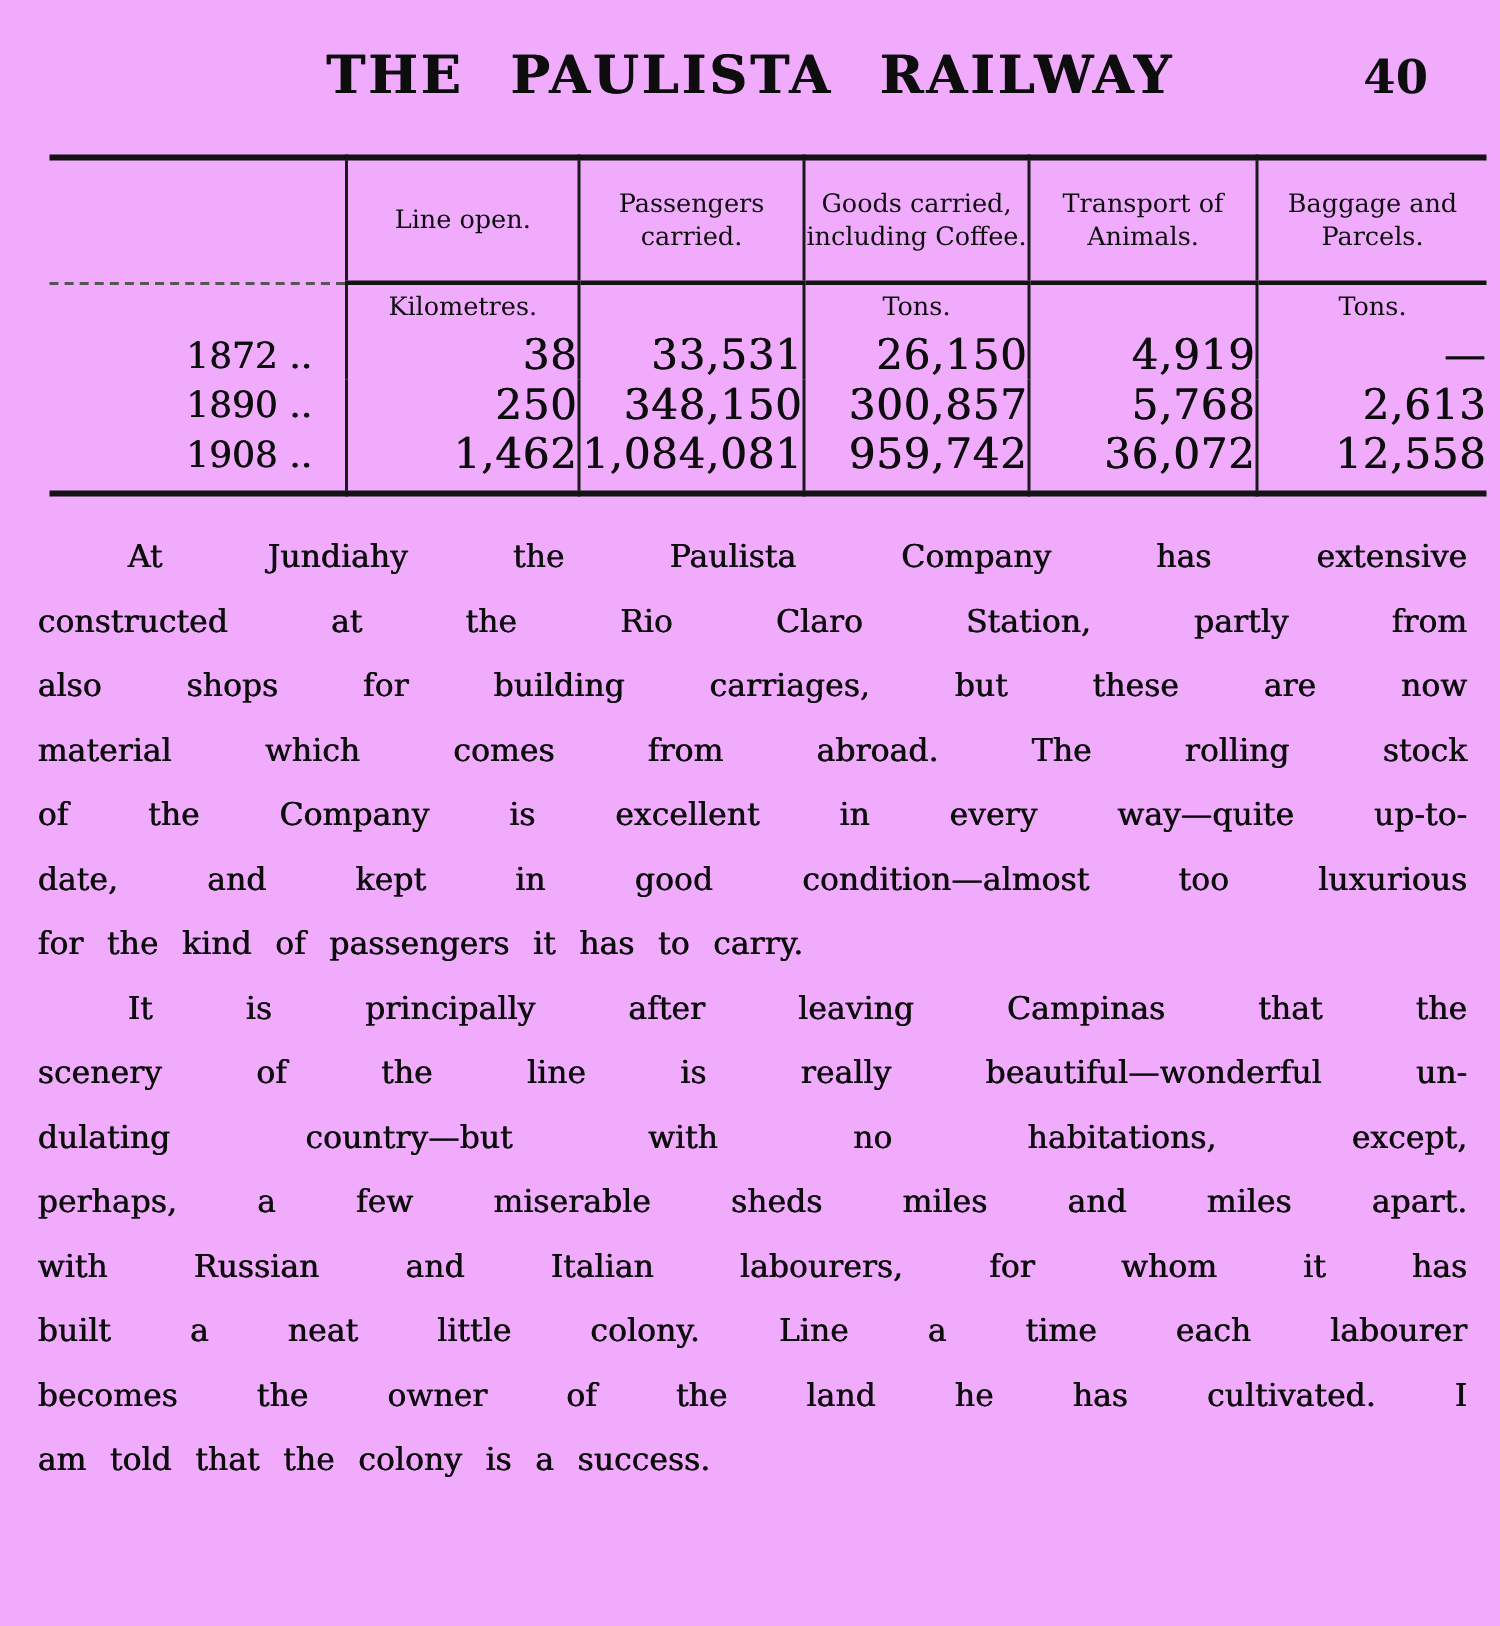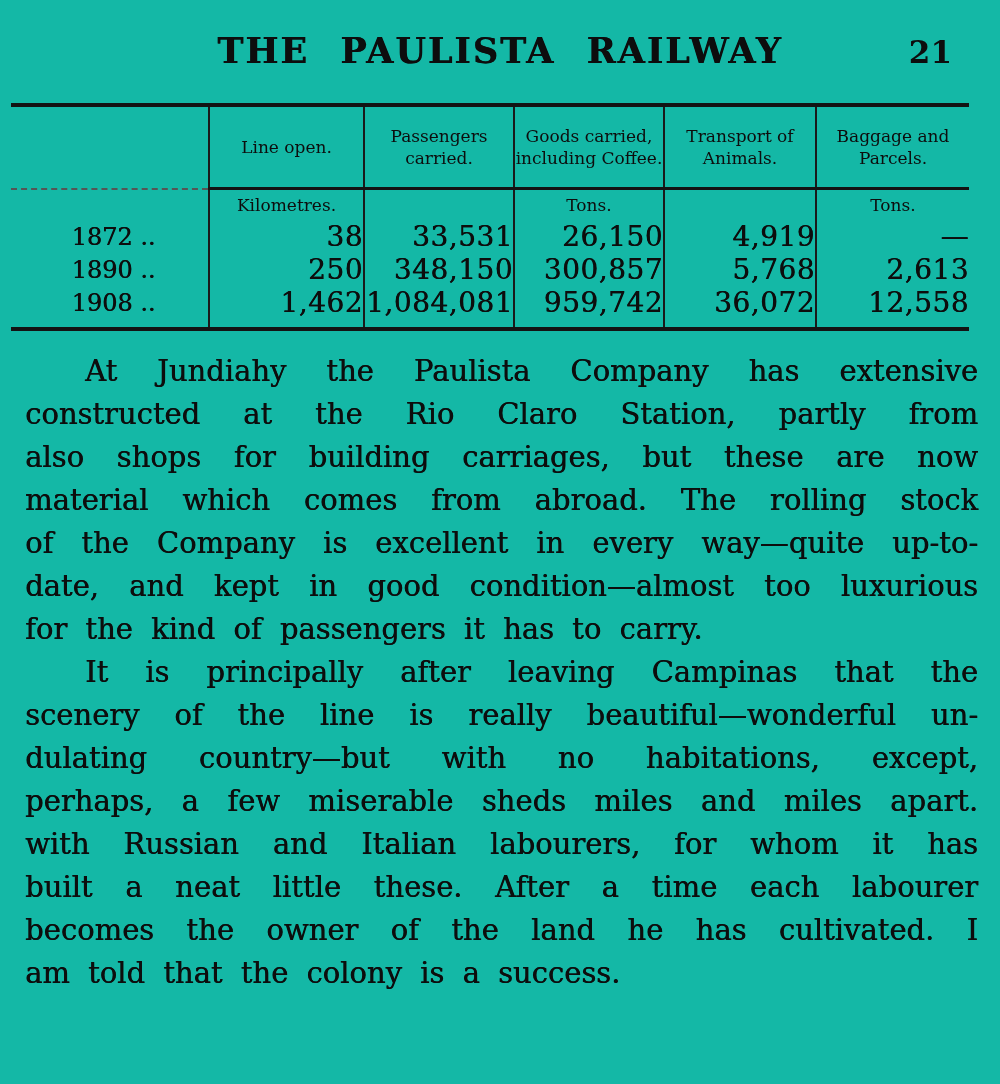--- a/index.html
+++ b/index.html
@@ -1,38 +1,38 @@
 <!DOCTYPE html>
 <html><head>
 <meta charset="utf-8">
 <style>
   html,body { margin:0; padding:0; background:#e8e8e8; }
   .page {
     position:relative;
     width:1000px; height:1084px;
     margin:0 auto;
-    background:#14b8a6;
+    background:#f0abfc;
     color:#0d0d0d;
     font-family:"DejaVu Serif","Liberation Serif",serif;
     overflow:hidden;
   }
   
   .running-head { position:absolute; top:30px; left:0; width:1000px; height:50px; }
   .head-title {
     text-align:center;
     font-size:35px; font-weight:bold;
     letter-spacing:2px; word-spacing:17px;
     text-shadow:0.5px 0 0 currentColor;
   }
   .head-pagenum {
     position:absolute; right:48px; top:4px;
     font-size:31px; font-weight:bold;
   }
   
-  .stat-table-wrap { position:absolute; top:103px; left:11px; width:958px; }
+  .stat-table-wrap { position:absolute; top:103px; left:33px; width:958px; }
   table.stat {
     width:958px; border-collapse:collapse; table-layout:fixed;
     border-top:4px solid #131313;
     border-bottom:4px solid #131313;
   }
   table.stat th, table.stat td { padding:0; font-weight:normal; }
   table.stat th:nth-child(n+2), table.stat td:nth-child(n+2) {
     border-left:2px solid #1a1a1a;
   }
   th.colhead {
@@ -50,45 +50,45 @@
     font-size:28px; letter-spacing:0.5px;
     text-shadow:0.4px 0 0 currentColor;
   }
   td.c1 { padding-right:30px; }
   td.c2 { padding-right:16px; }
   td.c3 { padding-right:38px; }
   td.c4 { padding-right:34px; }
   td.c5 { padding-right:30px; }
   td.year-cell { vertical-align:middle; font-size:24px; }
   .year-flex {
-    display:flex; justify-content:center;
+    display:flex; justify-content:flex-end;
     padding:0 22px 0 30px;
     text-shadow:0.4px 0 0 currentColor;
   }
   table.stat tr.lastrow td { padding-bottom:8px; }
   
   .body-text { position:absolute; top:350px; left:25px; width:953px; }
   .line {
-    font-size:29px; line-height:43px;
+    font-size:21px; line-height:43px;
     text-align:justify; text-align-last:justify;
     word-spacing:4px;
     text-shadow:0.45px 0 0 currentColor;
     white-space:nowrap;
   }
   .line.first { text-indent:60px; }
   .line.last { text-align-last:left; word-spacing:9px; }
 </style>
 </head>
 <body>
 
 <div class="page">
 
   <div class="running-head">
     <div class="head-title">THE PAULISTA RAILWAY</div>
-    <div class="head-pagenum">21</div>
+    <div class="head-pagenum">40</div>
   </div>
 
   <div class="stat-table-wrap">
     <table class="stat">
       <colgroup>
         <col style="width:198px">
           <col style="width:155px">
           <col style="width:150px">
         <col style="width:150px">
           <col style="width:152px">
@@ -163,19 +163,19 @@
       <div class="line">of the Company is excellent in every way—quite up-to-</div>
       <div class="line">date, and kept in good condition—almost too luxurious</div>
       <div class="line last">for the kind of passengers it has to carry.</div>
     </div>
     <div>
       <div class="line first">It is principally after leaving Campinas that the</div>
       <div class="line">scenery of the line is really beautiful—wonderful un-</div>
       <div class="line">dulating country—but with no habitations, except,</div>
       <div class="line">perhaps, a few miserable sheds miles and miles apart.</div>
       <div class="line">with Russian and Italian labourers, for whom it has</div>
-      <div class="line">built a neat little these.  After a time each labourer</div>
+      <div class="line">built a neat little colony.  Line a time each labourer</div>
       <div class="line">becomes the owner of the land he has cultivated.  I</div>
       <div class="line last">am told that the colony is a success.</div>
     </div>
   </div>
 
 </div>
 
 </body></html>

